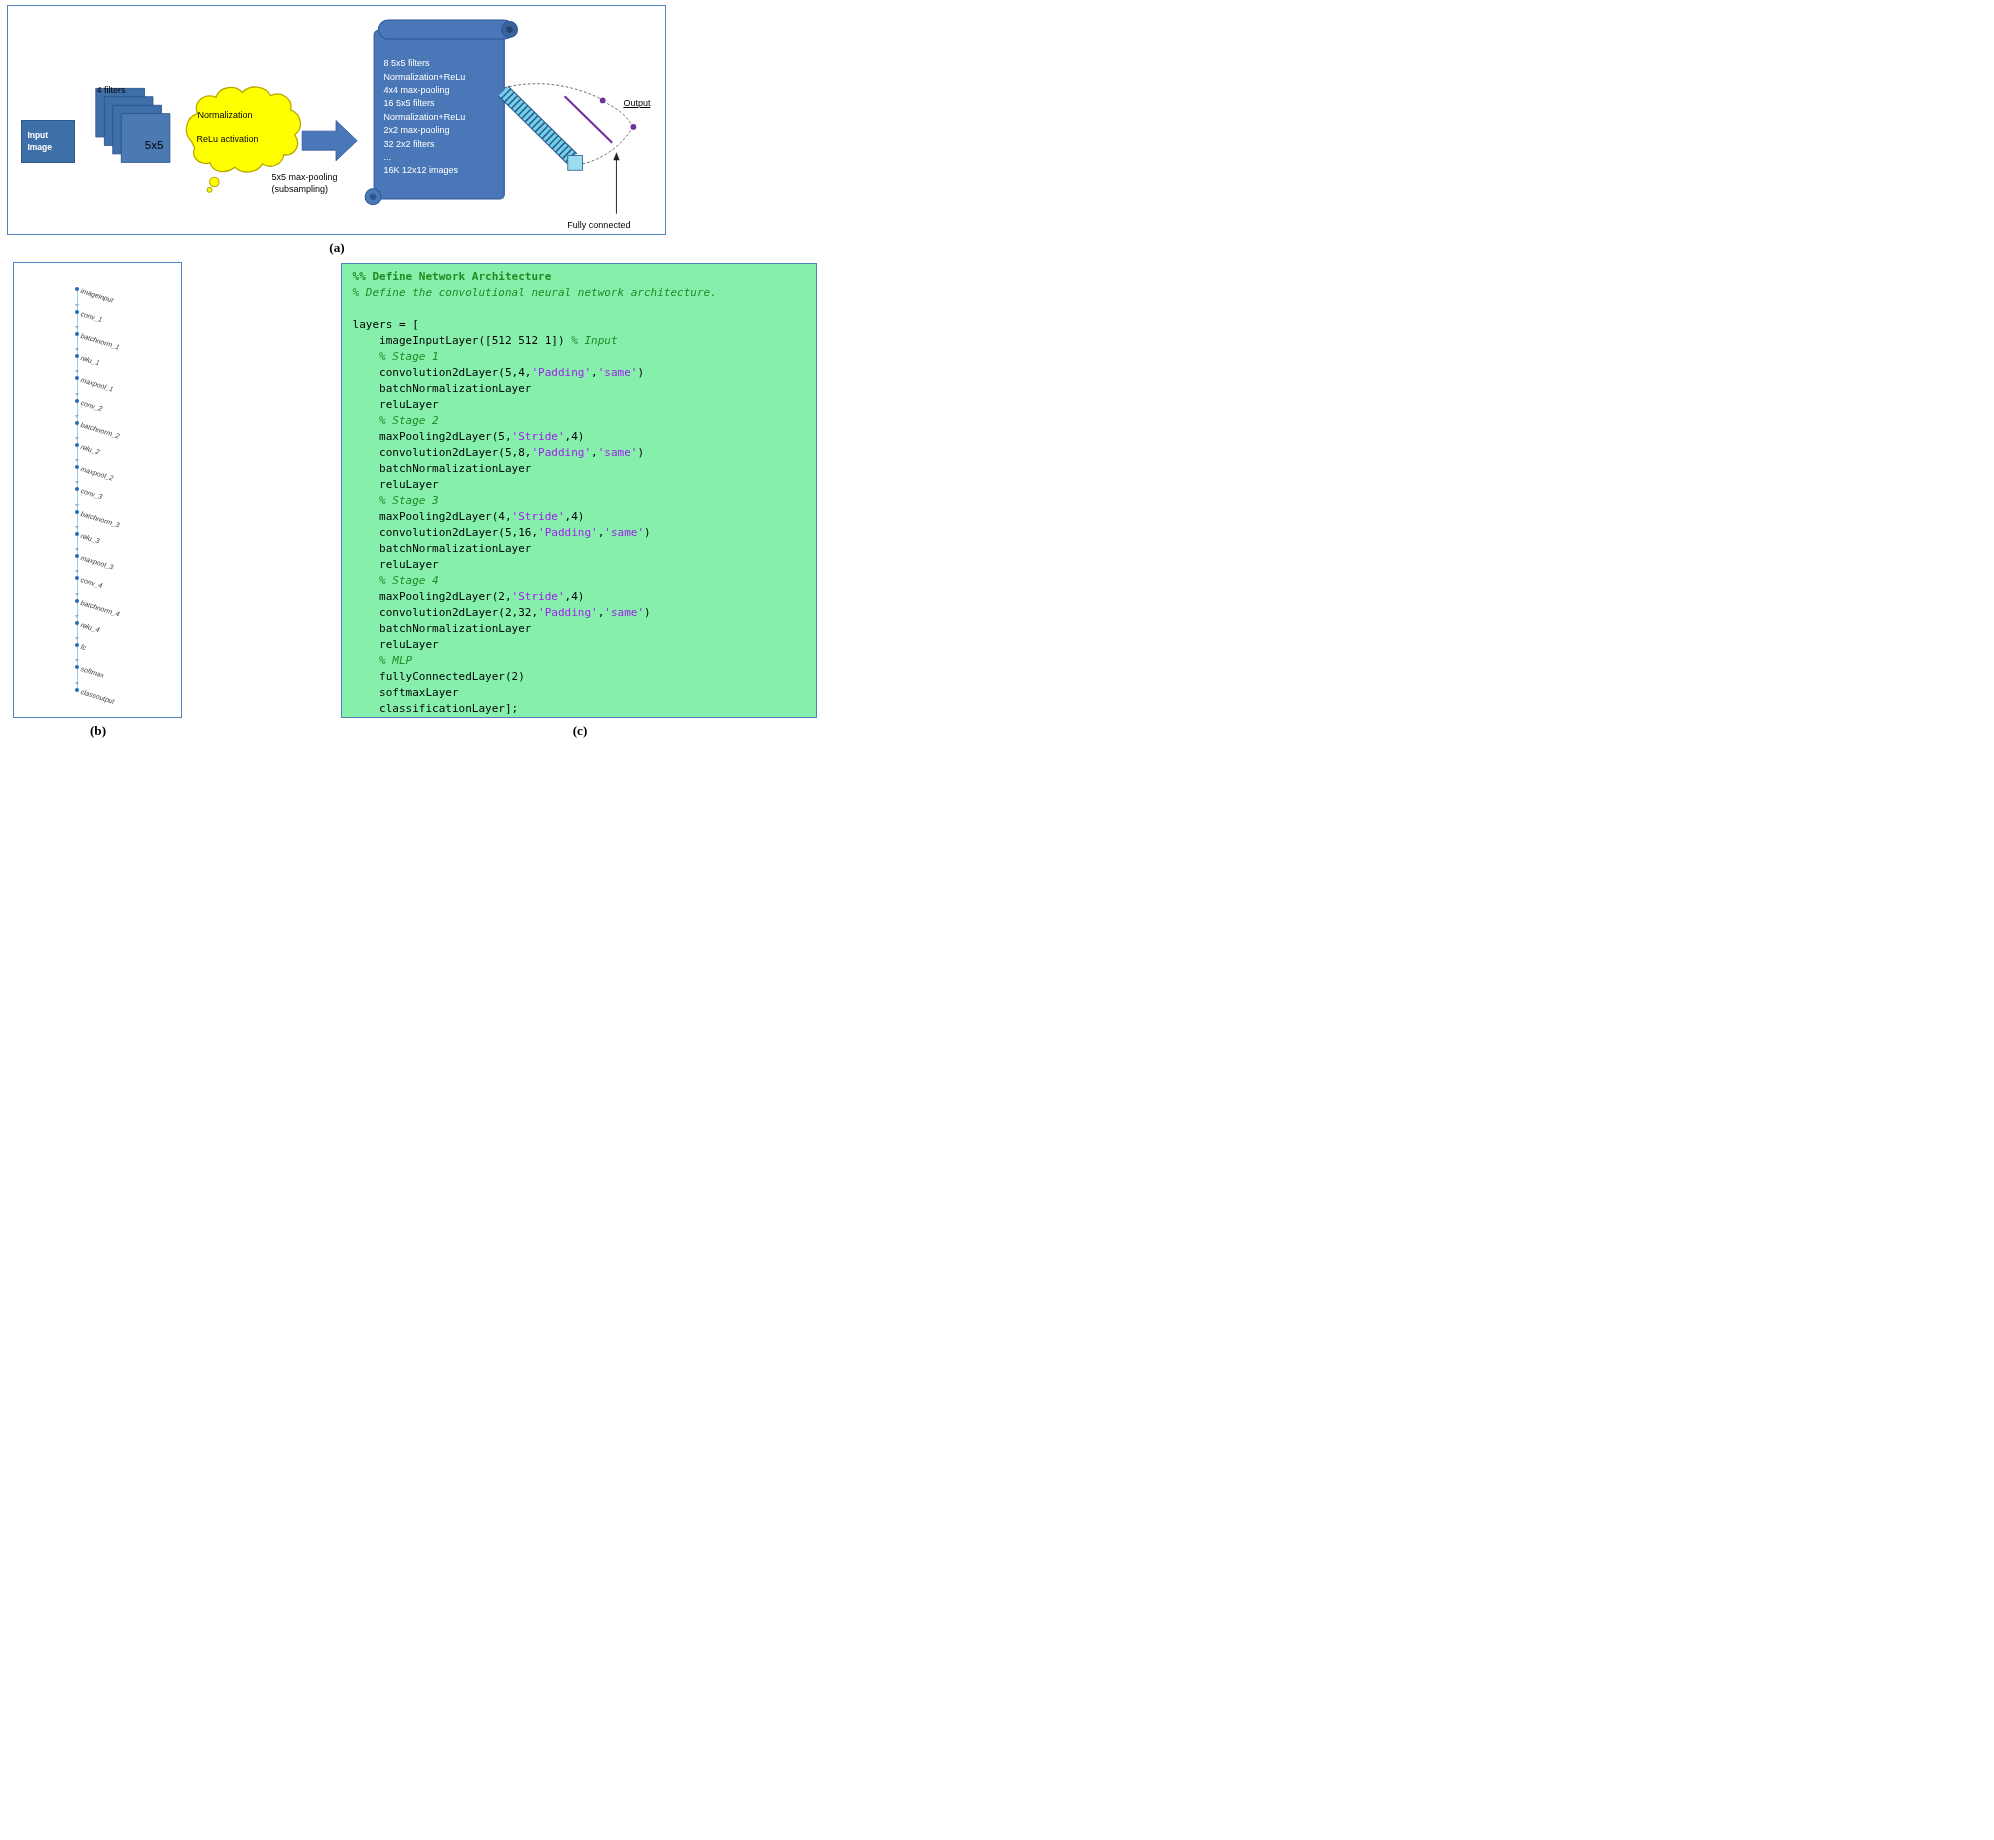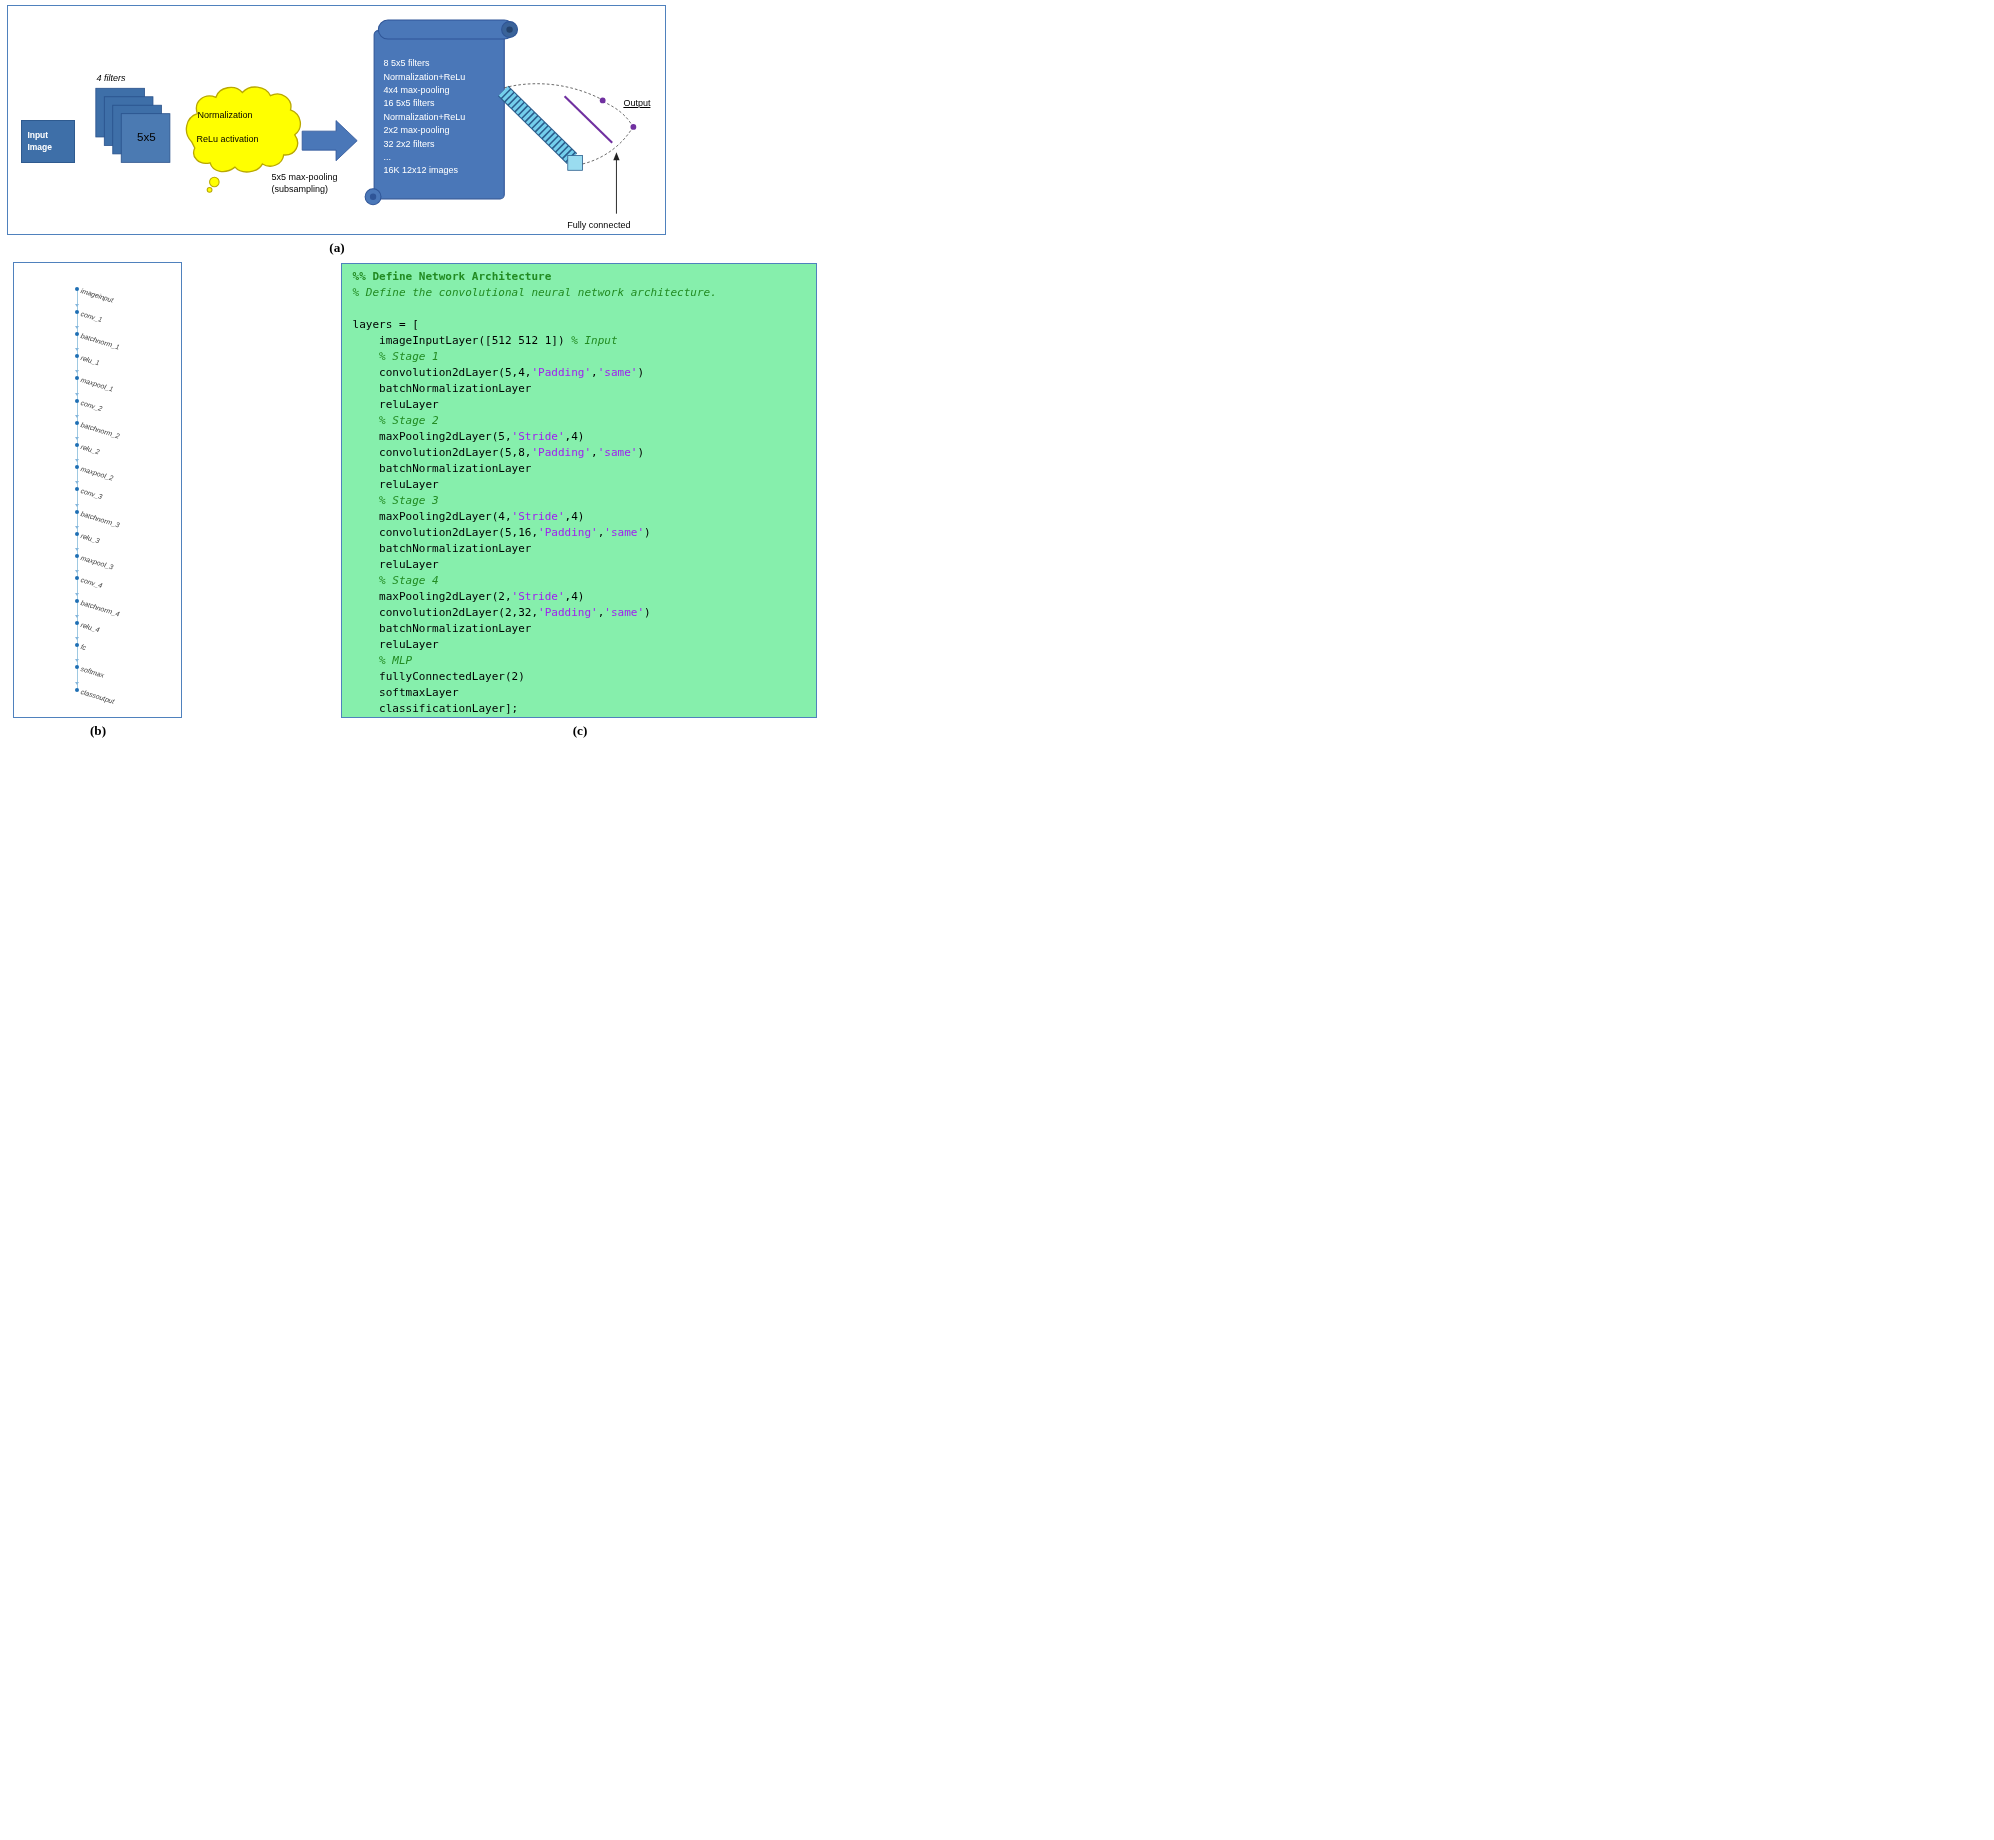--- a/index.html
+++ b/index.html
@@ -14,22 +14,22 @@
   .cap-a{left:313px;top:240px;}
   .cap-b{left:74px;top:723px;}
   .cap-c{left:556px;top:723px;}
 
   
   .pa-svg{position:absolute;left:0;top:0;}
   .txt{position:absolute;font-size:9px;line-height:1.25;}
   .input-box{position:absolute;left:12.7px;top:114px;width:54px;height:43px;
              background:#3e6fa8;border:1.1px solid #2e5a8f;box-sizing:border-box;
              color:#fff;font-size:8.5px;padding:7.4px 0 0 5.3px;white-space:pre-line;line-height:1.5;font-weight:bold;}
-  .filters-label{left:88px;top:67px;font-style:italic;}
-  .fsize-label{left:121px;top:124px;width:34px;text-align:center;font-size:11.6px;}
+  .filters-label{left:88px;top:79px;}
+  .fsize-label{left:121px;top:132px;width:34px;text-align:right;font-size:11.6px;}
   .cloud-l1{left:189px;top:104px;width:85px;text-align:left;}
   .cloud-l2{left:188px;top:128px;width:87px;text-align:left;}
   .pool-label{left:263px;top:166px;width:93px;text-align:left;white-space:pre-line;}
   .scroll-text{position:absolute;left:375px;top:52px;width:119px;color:#fff;}
   .scroll-text div{height:13.4px;font-size:9px;white-space:nowrap;}
   .output-label{left:615px;top:92px;text-decoration:underline;}
   .fc-label{left:548px;top:214px;width:85px;text-align:center;}
 
   
   .pb-line{position:absolute;left:63px;top:26.5px;width:1.1px;height:400px;background:#9ec9e2;}

